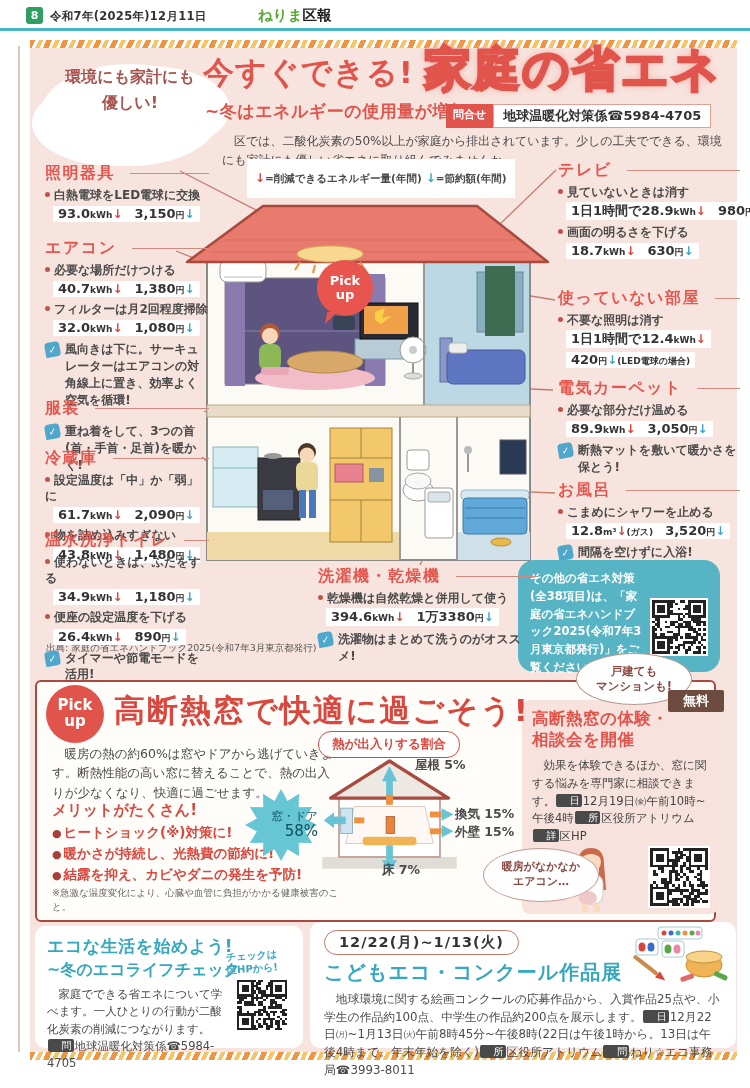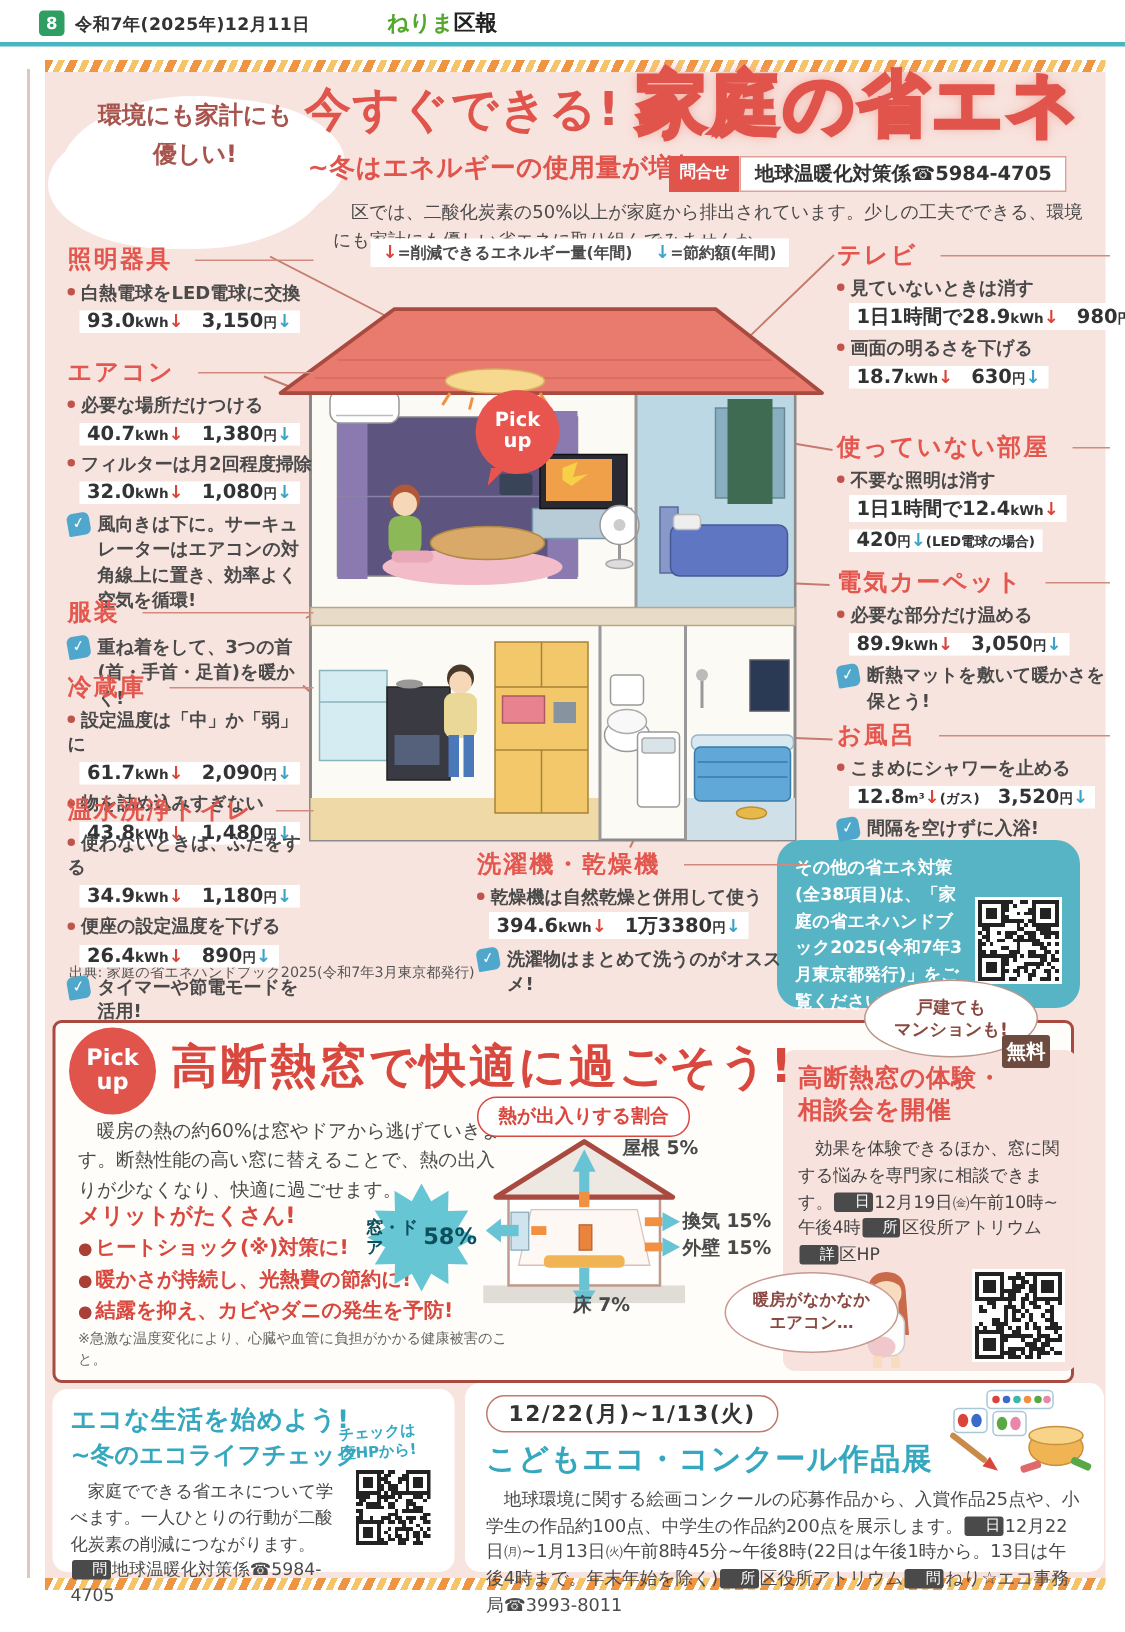--- a/index.html
+++ b/index.html
@@ -27,21 +27,21 @@
     box-shadow:18px -6px 0 -8px #fff,-16px 8px 0 -8px #fff}
   #titlelead{left:203px;top:52px;font-size:31px;font-weight:900;color:#e0544c;letter-spacing:1px}
   #titlemain{left:424px;top:38px;font-size:47px;font-weight:900;color:#fff;letter-spacing:2px;
     -webkit-text-stroke:2.5px #e0544c;text-shadow:0 0 10px #f2b0a6,0 0 4px #eda79c}
   #subtitle{left:205px;top:100px;font-size:17px;font-weight:900;color:#e0544c;letter-spacing:.5px}
   #contactrow{left:446px;top:104px;display:flex;align-items:stretch}
   #contactbadge{background:#e0544c;color:#fff;font-size:11px;font-weight:bold;padding:3px 7px}
   #contactval{background:#fff;border:1px solid #e0a098;font-size:13px;font-weight:bold;color:#333;padding:2px 9px}
   #intro{left:222px;top:132px;width:508px;font-size:12px;line-height:1.55;color:#4a4a4a;text-indent:1em}
   #legend{left:247px;top:159px;background:#fff;font-size:10.5px;font-weight:bold;color:#4a4a4a;
-    padding:2px 8px;display:flex;gap:15px;align-items:flex-end}
+    padding:12px 8px;display:flex;gap:4px;align-items:flex-end}
   .arr{font-weight:900;font-size:12px}
   .arr.r{color:#d9453a}
   .arr.b{color:#3da4c8}
   
   .item{position:absolute;width:164px}
   .item-title{color:#e4574e;font-weight:900;font-size:16px;letter-spacing:1.5px;display:flex;align-items:center;gap:15px}
   .leader{flex:1;border-top:1.2px solid #d08b7e;height:0;min-width:8px}
   .tip-text{font-size:12px;font-weight:600;color:#4a4a4a;margin-top:3px;line-height:1.35}
   .bullet{display:inline-block;width:5px;height:5px;background:#c0544a;border-radius:50%;margin:0 4px 2px 0;vertical-align:middle}
   .tip-vals{background:#fff;display:inline-block;padding:0 5px;margin:2px 0 1px 8px;font-size:13px;font-weight:bold;color:#333;white-space:nowrap}
@@ -67,33 +67,33 @@
   .qr{background:#fff;padding:2px;box-sizing:border-box}
   .qr svg{display:block;width:100%;height:100%}
   #hbqr{float:right;width:58px;height:58px;margin:28px 0 0 6px}
   
   #pickupbox{left:35px;top:680px;width:681px;height:242px;background:#fffdfa;border:2.5px solid #a84a40;border-radius:6px;box-sizing:border-box}
   #pickupbadge{left:46px;top:685px;width:58px;height:58px;border-radius:50%;background:#e0544c;color:#fff;
     font-weight:900;font-size:15px;line-height:1.05;display:flex;flex-direction:column;align-items:center;justify-content:center;z-index:3}
   #pickuptitle{left:114px;top:690px;font-size:31px;font-weight:900;color:#d9483e;letter-spacing:2px;z-index:3}
   #topbubble{left:576px;top:653px;width:114px;height:50px;background:#fff;border:1.5px solid #b9978c;border-radius:50%;
     display:flex;flex-direction:column;align-items:center;justify-content:center;font-size:11.5px;font-weight:bold;color:#8a4a42;line-height:1.3;z-index:3}
-  #freebadge{left:668px;top:690px;background:#6d4b3e;color:#fff;font-size:13px;font-weight:bold;padding:2px 3px;border-radius:2px;z-index:3}
+  #freebadge{left:668px;top:690px;background:#6d4b3e;color:#fff;font-size:13px;font-weight:bold;padding:2px 15px;border-radius:2px;z-index:3}
   #pickupbody{left:52px;top:744px;width:290px;font-size:12.5px;line-height:1.55;color:#4a4a4a;text-indent:1em}
   #meritstitle{left:52px;top:801px;font-size:15px;font-weight:900;color:#d9483e}
   #merits{left:52px;top:822px;font-size:13.5px;font-weight:800;color:#d9483e;line-height:1.55}
   .merit:before{content:'●';color:#a84038;font-size:11px;margin-right:2px}
   #meritnote{left:52px;top:886px;width:305px;font-size:9.5px;color:#666;line-height:1.45}
   #diagtitle{left:318px;top:731px;width:140px;border:1.5px solid #d9483e;border-radius:13px;background:#fff;
     color:#d9483e;font-weight:bold;font-size:12.5px;text-align:center;padding:4px 0}
   #heatsvg{left:322px;top:756px;width:135px;height:122px}
   .dlabel{position:absolute;font-size:12.5px;font-weight:bold;color:#4a4a4a;white-space:nowrap}
   #star{left:244px;top:788px;width:74px;height:74px}
-  #startext{left:244px;top:788px;width:74px;height:74px;display:flex;flex-direction:row;align-items:center;justify-content:center;
-    color:#0d4f5c;font-weight:700;line-height:1.15}
+  #startext{left:244px;top:788px;width:74px;height:74px;display:flex;flex-direction:column;align-items:flex-end;justify-content:center;
+    color:#0d4f5c;font-weight:400;line-height:1.15}
   #startext .l1{font-size:11.5px}#startext .l2{font-size:15px}
   #consult{left:522px;top:700px;width:196px;height:214px;background:#f8e2dd;border-radius:8px;box-sizing:border-box;padding:8px 10px}
   #consulttitle{font-size:16.5px;font-weight:900;color:#e0544c;line-height:1.3;letter-spacing:.5px}
   #consultbody{margin-top:6px;width:176px;font-size:11.5px;line-height:1.55;color:#444;text-indent:1em}
   #consultqr{position:absolute;right:8px;bottom:6px;width:62px;height:62px}
   #womansvg{position:absolute;left:44px;bottom:2px;width:50px;height:66px}
   #heatbubble{left:483px;top:848px;width:114px;height:52px;background:#fff;border:1.5px solid #c89890;border-radius:50%;
     display:flex;flex-direction:column;align-items:center;justify-content:center;font-size:11px;font-weight:bold;color:#8a4a42;line-height:1.35;z-index:5}
   .boxicon{display:inline-block;background:#4a4a4a;color:#fff;font-size:10px;padding:0 2px;border-radius:2px;margin:0 1px;vertical-align:1px;line-height:1.3}
   

